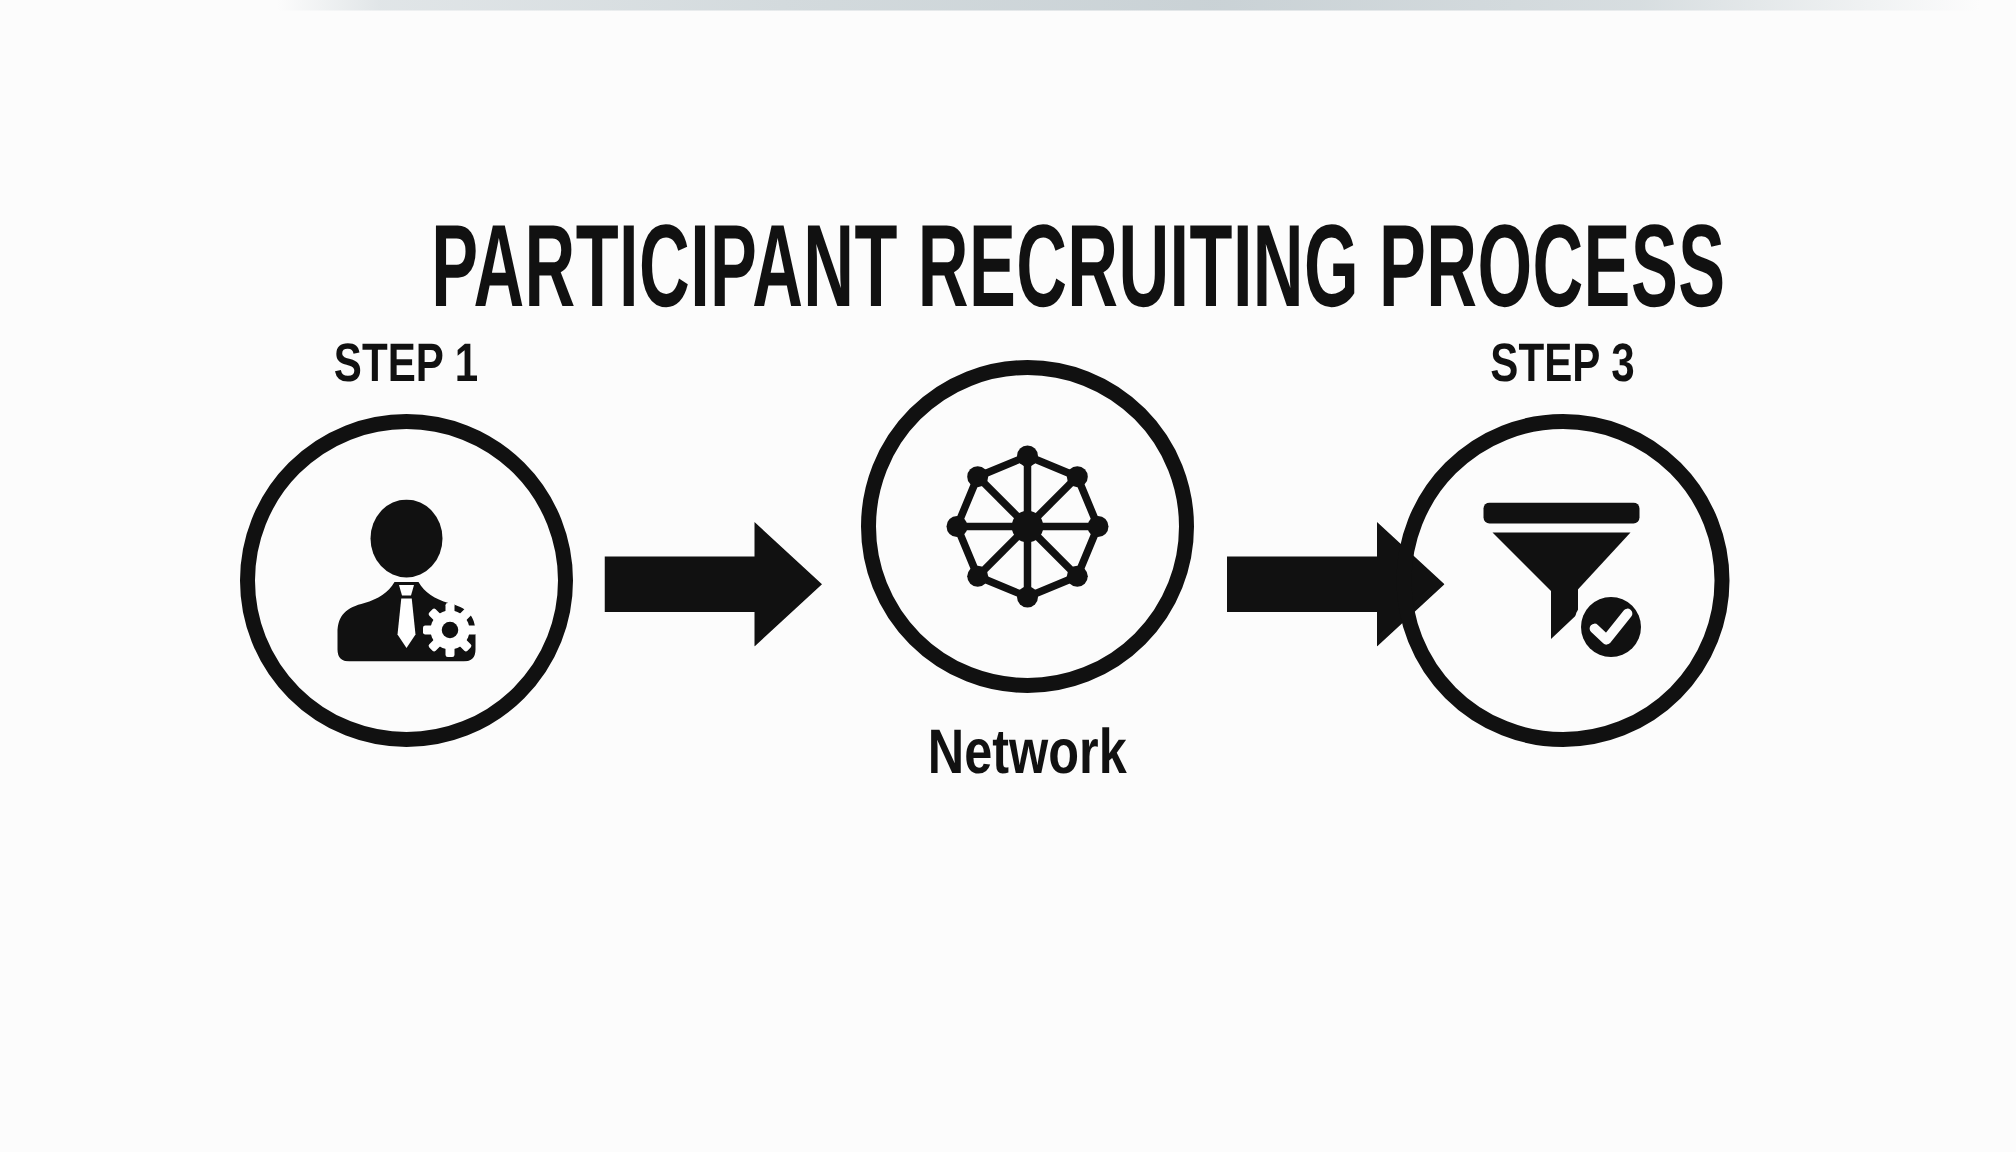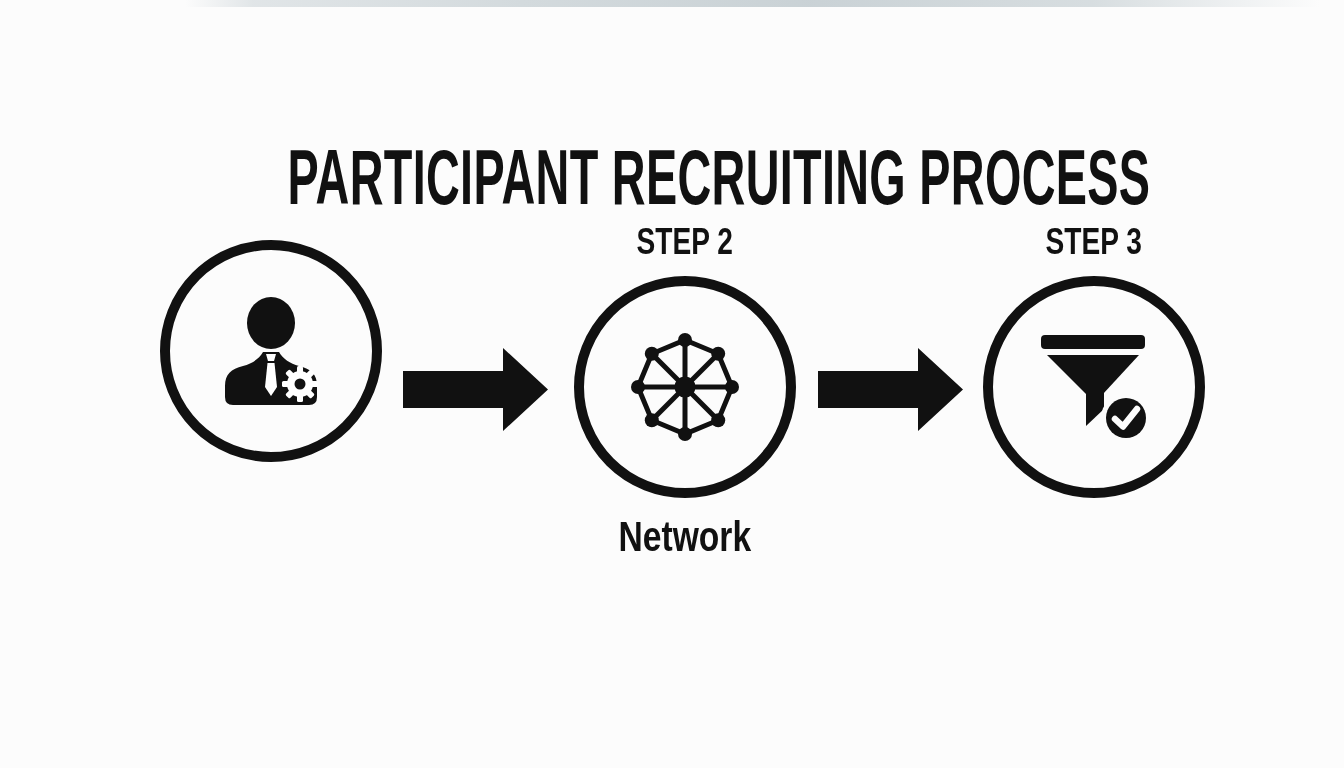--- a/index.html
+++ b/index.html
@@ -20,21 +20,21 @@
     position:absolute; top:86px; left:0; width:100%;
     text-align:left; font-weight:bold; font-size:78px; line-height:1;
     white-space:nowrap;
   }
   .squeeze { display:inline-block; transform-origin:50% 50%; }
   .title .squeeze { transform:scaleX(0.60); letter-spacing:0.5px; }
 
   .step { position:absolute; top:224px; width:300px; text-align:center; }
   .step.s1 { left:121px; }
   .step.s2 { left:535px; }
-  .step.s3 { left:944px; }
+  .step.s3 { left:892px; }
 
   .step-label { font-size:36px; font-weight:bold; line-height:1; white-space:nowrap; }
   .step-label .squeeze { transform:scaleX(0.78); }
 
   .circle {
     width:202px; height:202px; margin:16px auto 0;
     border:10px solid var(--ink); border-radius:50%;
     display:flex; align-items:center; justify-content:center;
   }
   .icon svg { display:block; }
@@ -47,20 +47,21 @@
   .arrow.a2 { left:818px; }
 </style>
 </head>
 <body>
 
 <div class="top-artifact"></div>
 
 <h1 class="title"><span class="squeeze">PARTICIPANT RECRUITING PROCESS</span></h1>
 
 <div class="step s1">
+  <div class="step-label"><span class="squeeze">STEP 1</span></div>
   <div class="circle">
     <span class="icon">
       <svg width="98" height="108" viewBox="0 0 98 108" fill="currentColor" style="color:var(--ink)">
         <ellipse cx="49" cy="26" rx="24" ry="26"></ellipse>
         <path d="M3,100 L3,89 C3,77 9,72 21,69 C30,66.5 37,62 41,55 L57,55 C61,62 68,66.5 77,69 C89,72 95,77 95,89 L95,100 Q95,108 87,108 L11,108 Q3,108 3,100 Z"></path>
         <g fill="#fff">
           <path d="M44,57 L54,57 L52,64 L46,64 Z"></path>
           <path d="M45.5,66 L52.5,66 L55,90 L49,99 L43,90 Z"></path>
           <rect x="75" y="69" width="6" height="36" rx="1.5"></rect>
           <rect x="75" y="69" width="6" height="36" rx="1.5" transform="rotate(45 78 87)"></rect>
@@ -74,21 +75,20 @@
   </div>
 </div>
 
 <div class="arrow a1">
   <svg width="145" height="83" viewBox="0 0 145 83" style="color:var(--ink)">
     <polygon fill="currentColor" points="0,23 100,23 100,0 145,41.5 100,83 100,60 0,60"></polygon>
   </svg>
 </div>
 
 <div class="step s2">
-  <div class="step-label"><span class="squeeze">STEP 2</span></div>
   <div class="circle">
     <span class="icon">
       <svg width="110" height="110" viewBox="0 0 110 110" style="color:var(--ink)">
         <g stroke="currentColor" stroke-width="5" fill="none">
           <line x1="55" y1="55" x2="55" y2="8"></line>
           <line x1="55" y1="55" x2="88.2" y2="21.8"></line>
           <line x1="55" y1="55" x2="102" y2="55"></line>
           <line x1="55" y1="55" x2="88.2" y2="88.2"></line>
           <line x1="55" y1="55" x2="55" y2="102"></line>
           <line x1="55" y1="55" x2="21.8" y2="88.2"></line>

